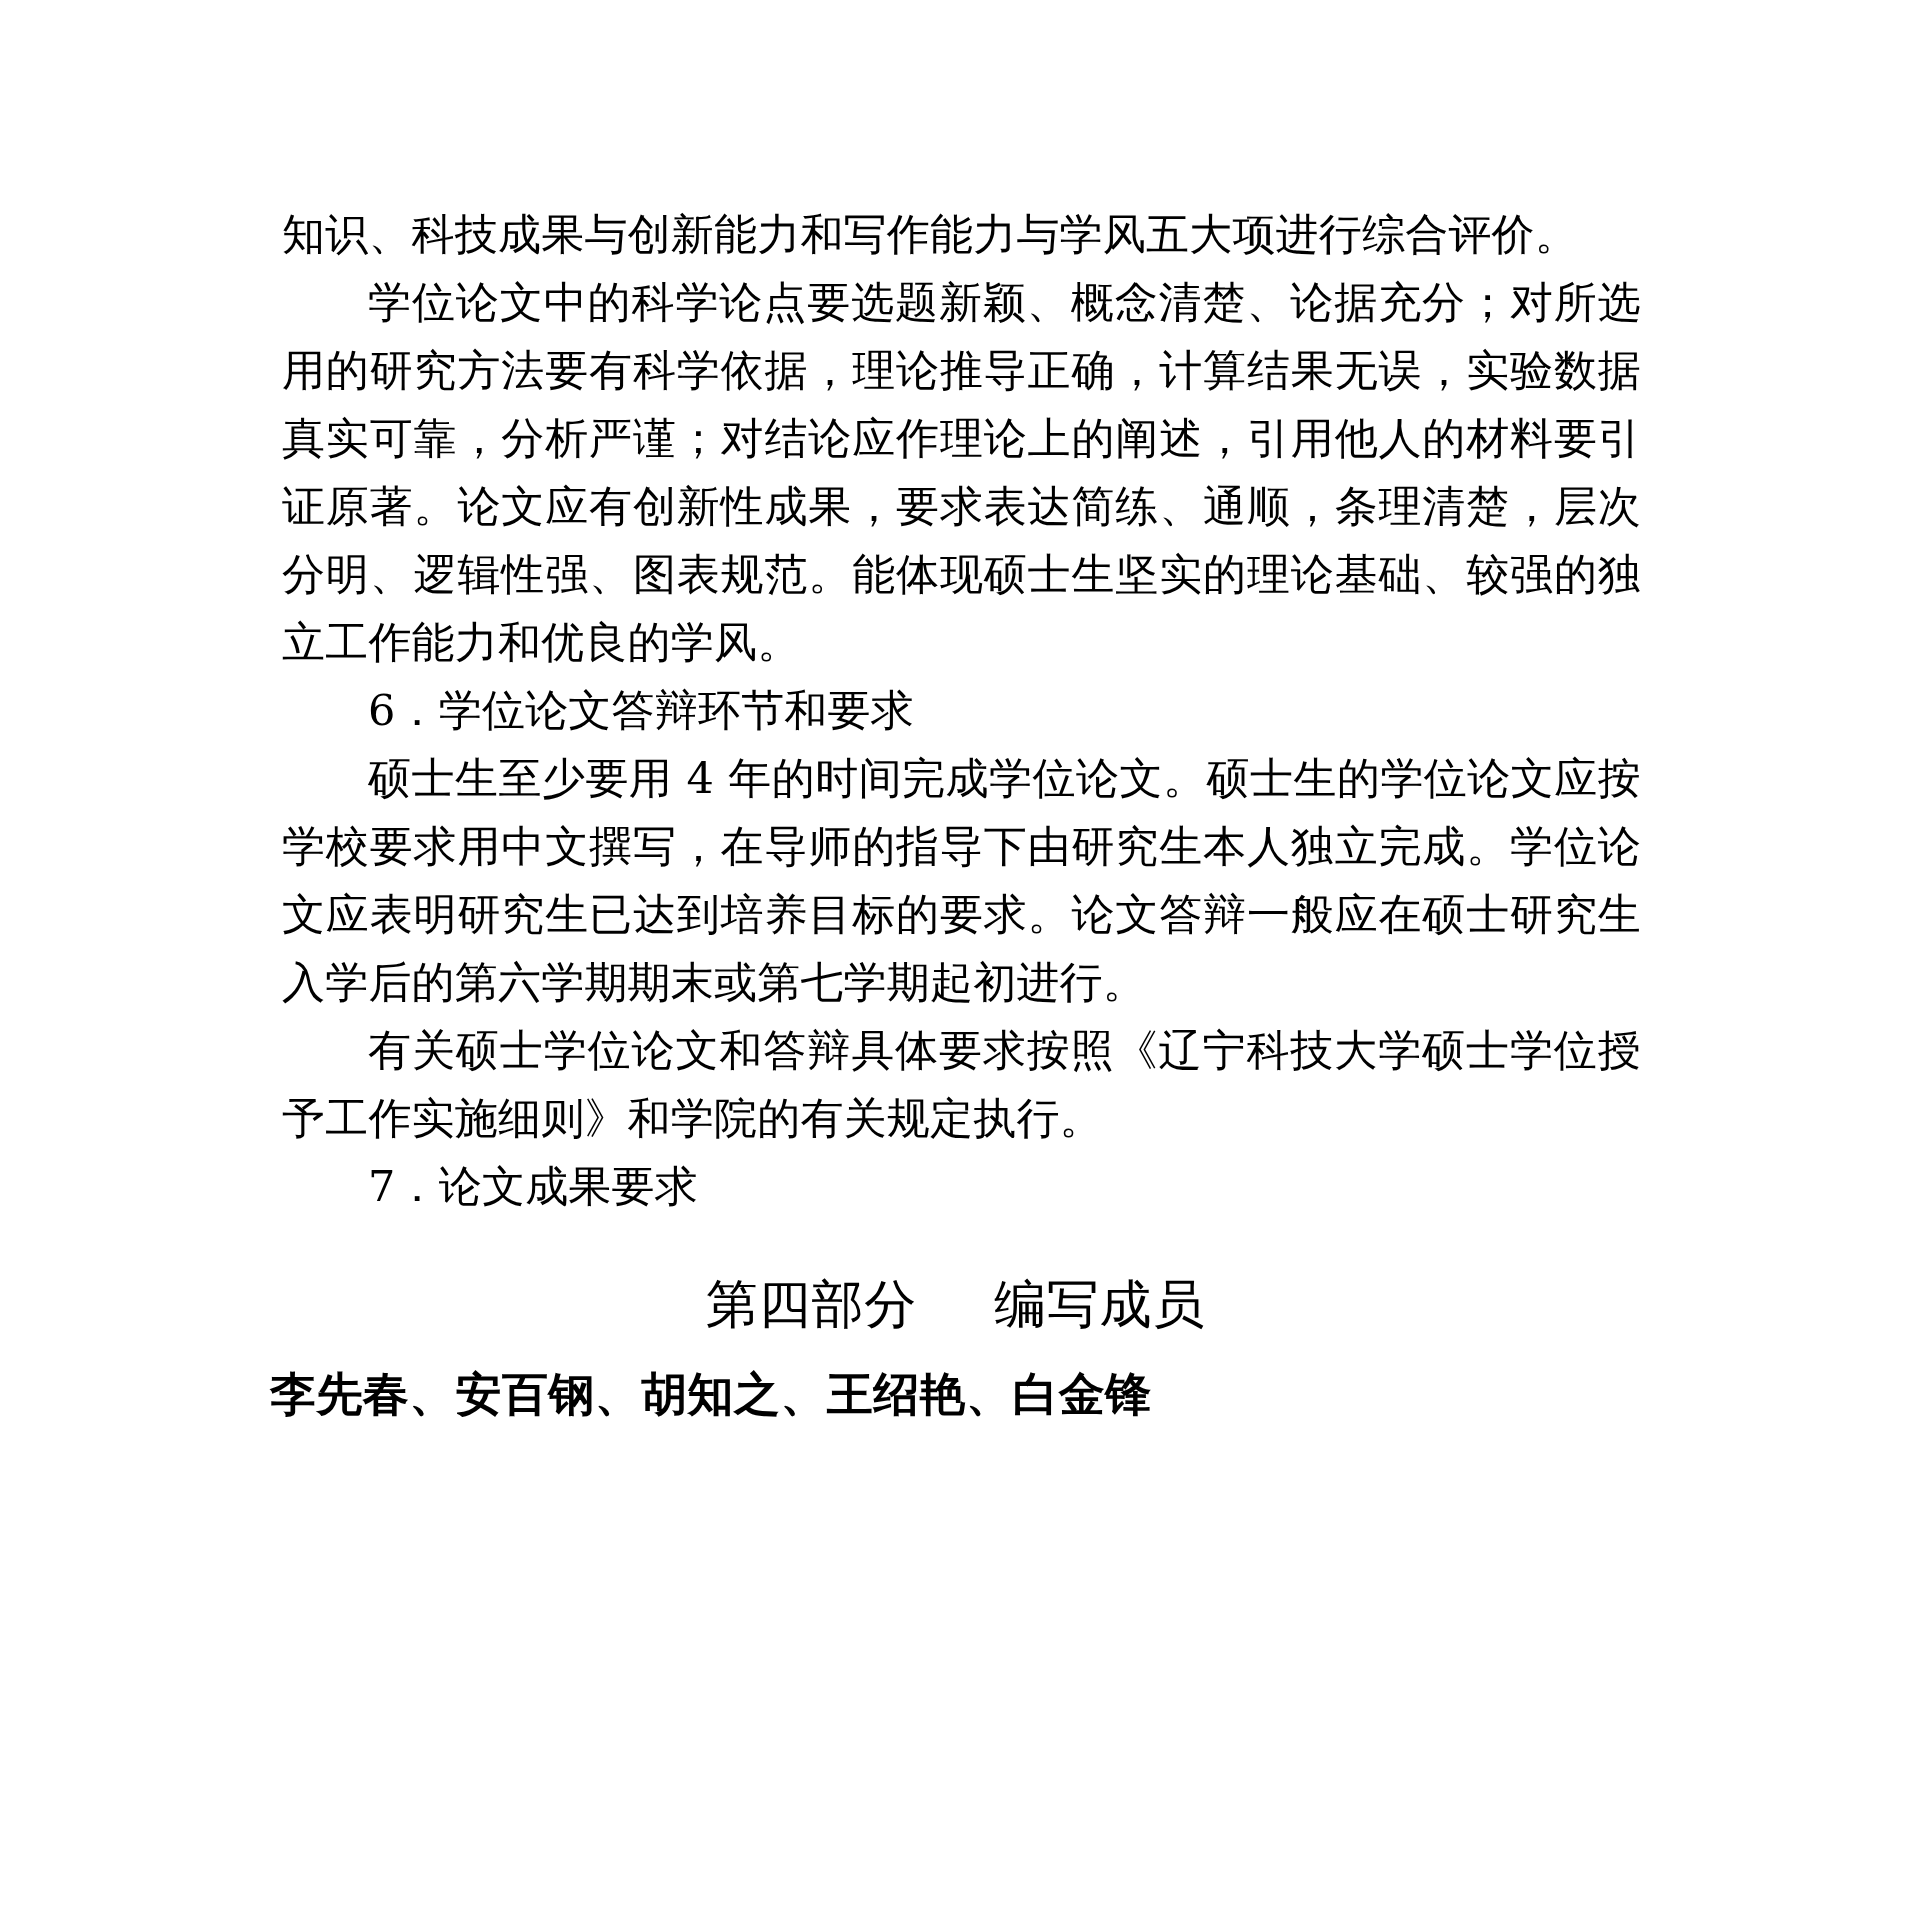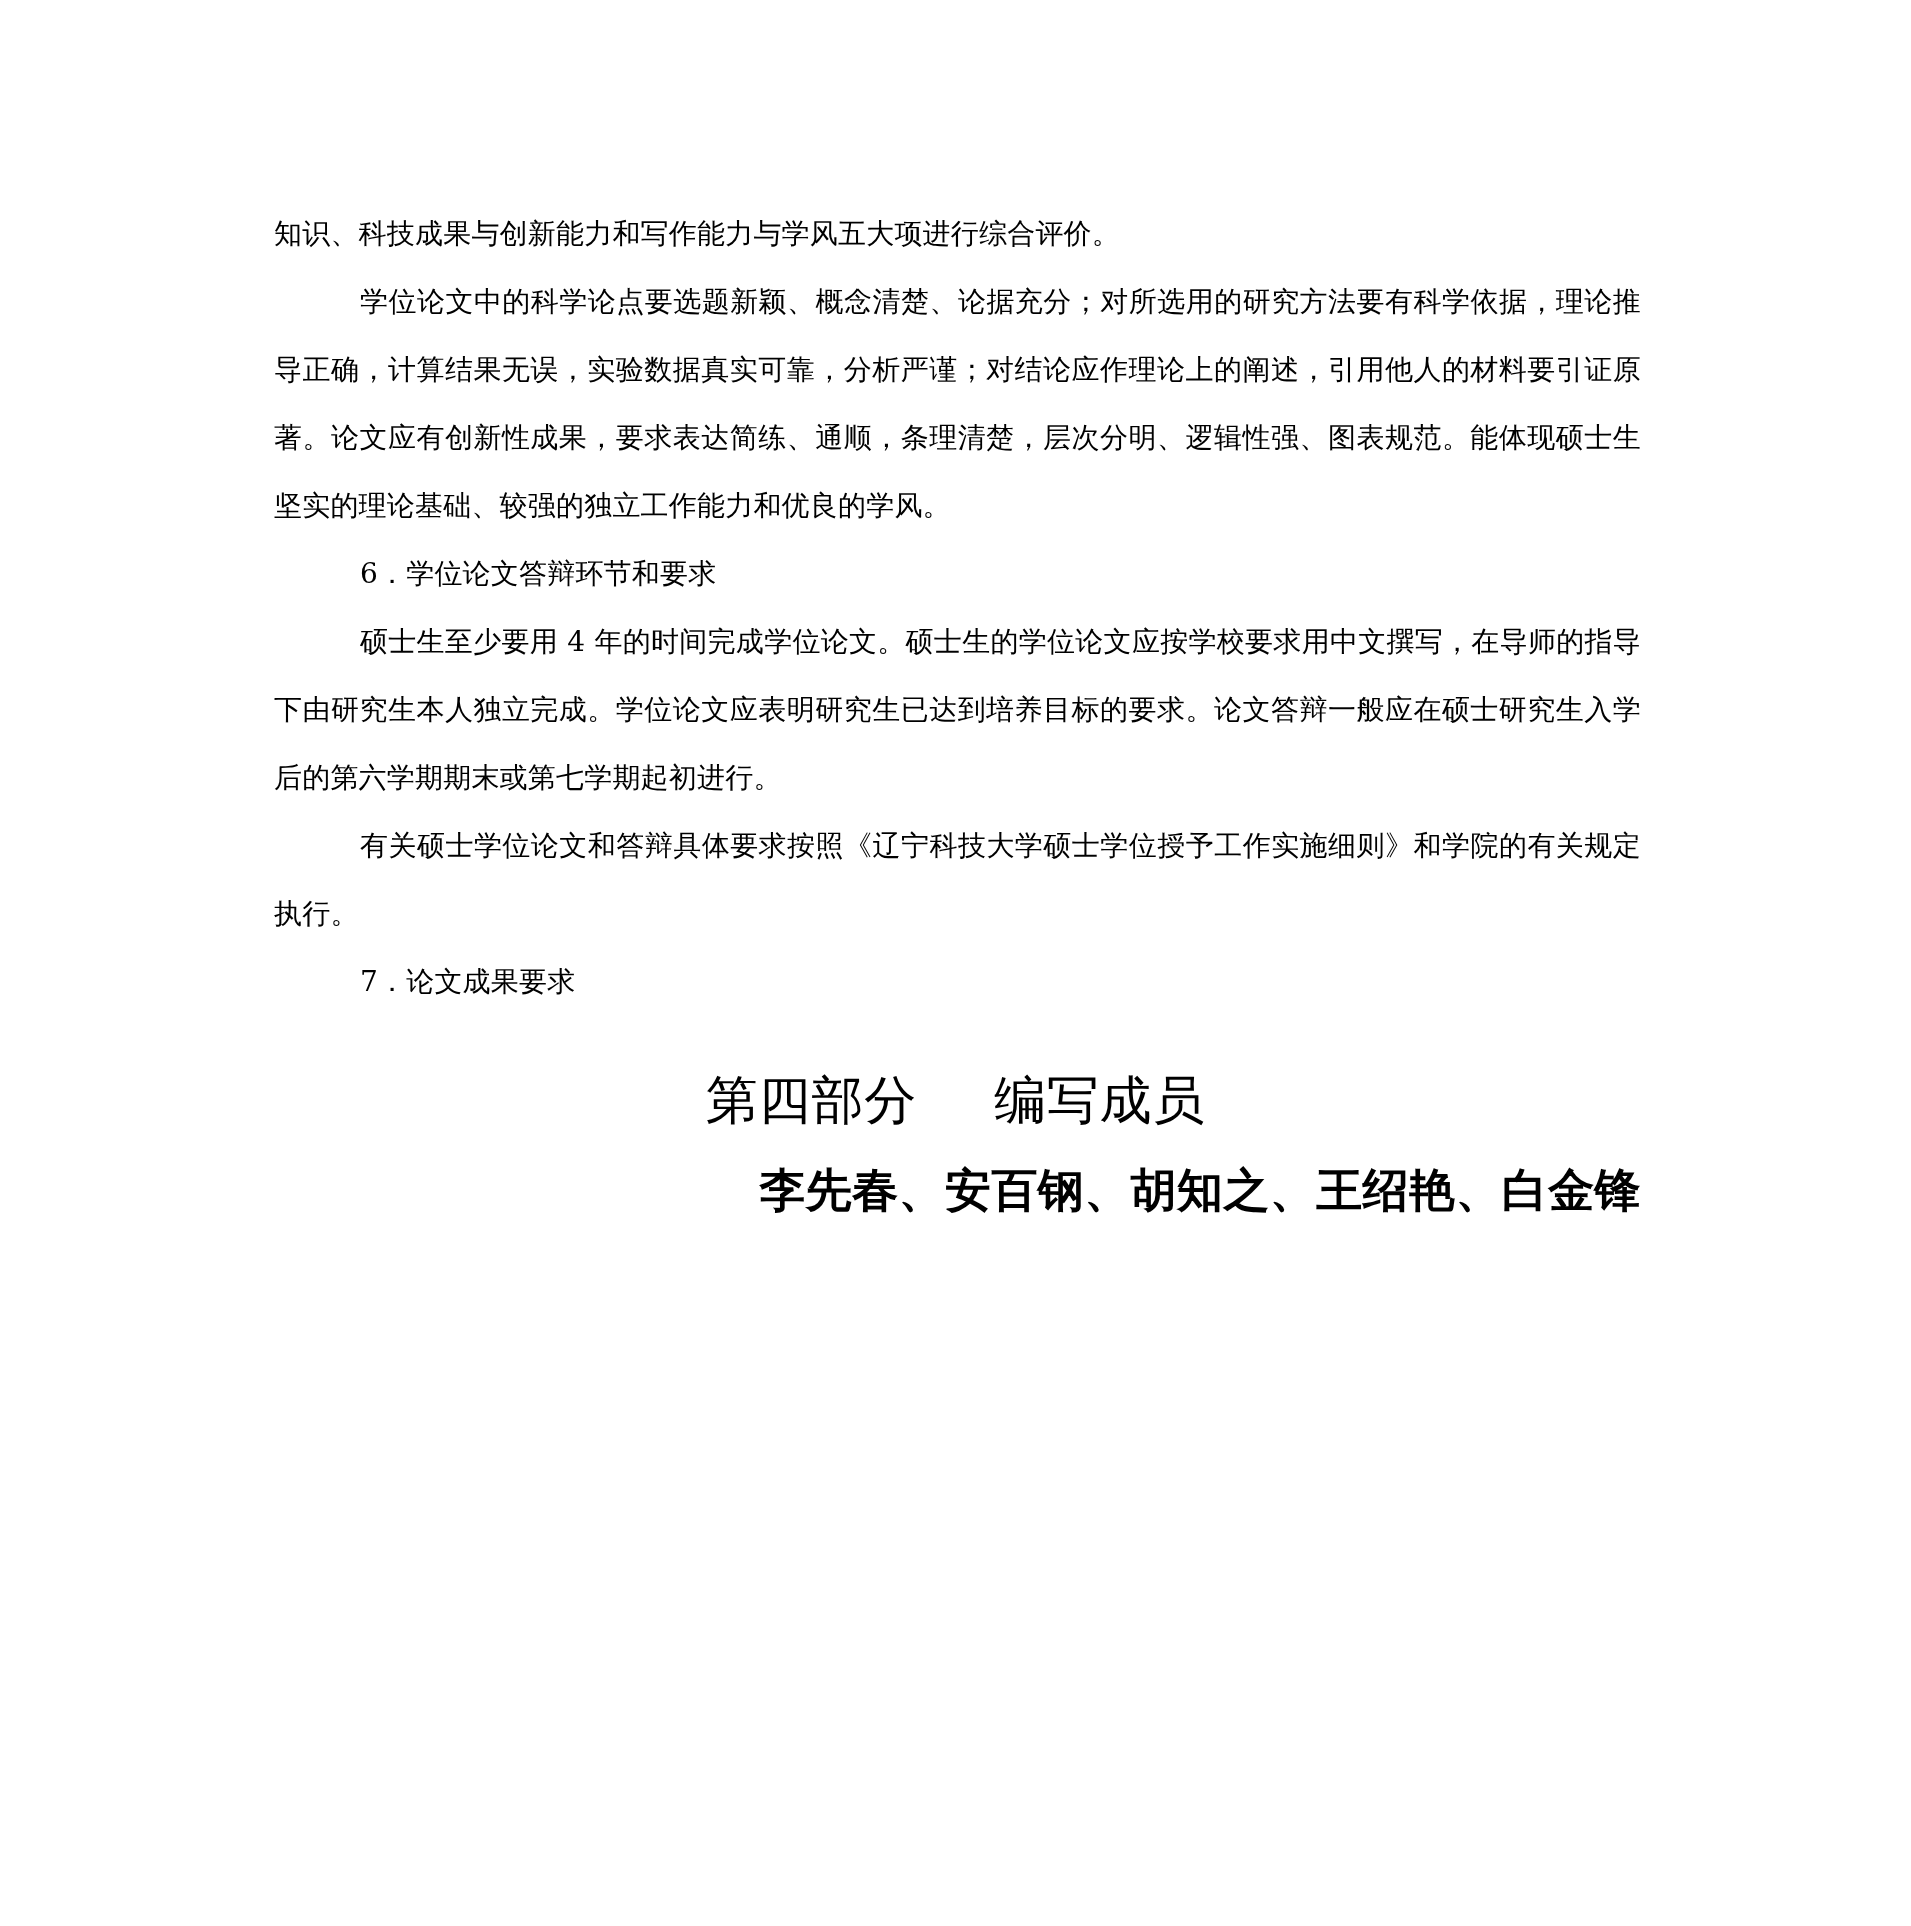--- a/index.html
+++ b/index.html
@@ -21,22 +21,22 @@
     top: 0;
     width: 1911px;
     height: 2703px;
     box-sizing: border-box;
     padding: 200px 270px 0 270px;
   }
   .doc-body {
     width: 1371px;
   }
   p.para {
-    margin: 0 0 0 4px;
-    font-size: 28px;
+    margin: 0 0 0 12px;
+    font-size: 43px;
     line-height: 68px;
     text-align: justify;
     text-justify: inter-ideograph;
     letter-spacing: 0.2px;
     font-family: "DejaVu Serif", "Liberation Serif", serif;
   }
   p.indent {
     text-indent: 86px;
   }
   .section-title {
@@ -51,21 +51,21 @@
   .section-title .gap {
     display: inline-block;
     width: 77px;
   }
   .members {
     margin: 11.6px 0 0 0;
     font-size: 46px;
     line-height: 73px;
     font-weight: bold;
     font-family: "DejaVu Sans", "Liberation Sans", sans-serif;
-    text-align: right;
+    text-align: left;
     letter-spacing: 0.4px;
   }
 </style>
 </head>
 <body>
 
 <div class="page">
   <div class="doc-body">
 
     <p class="para">知识、科技成果与创新能力和写作能力与学风五大项进行综合评价。</p>

